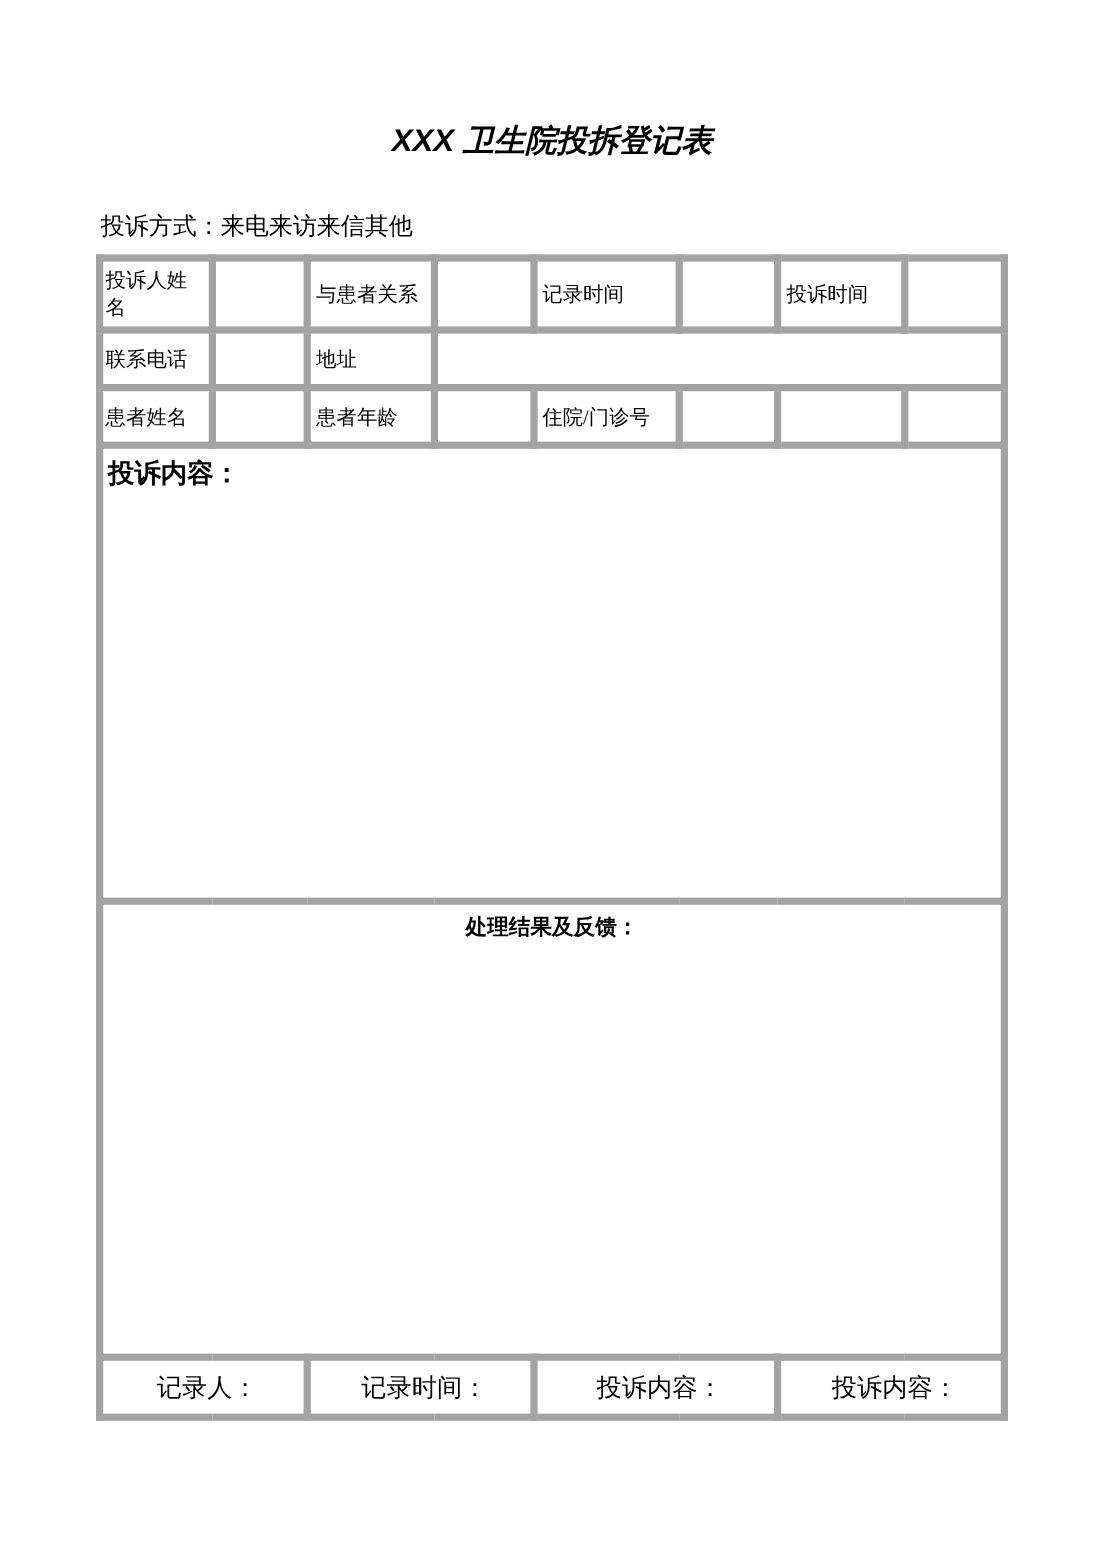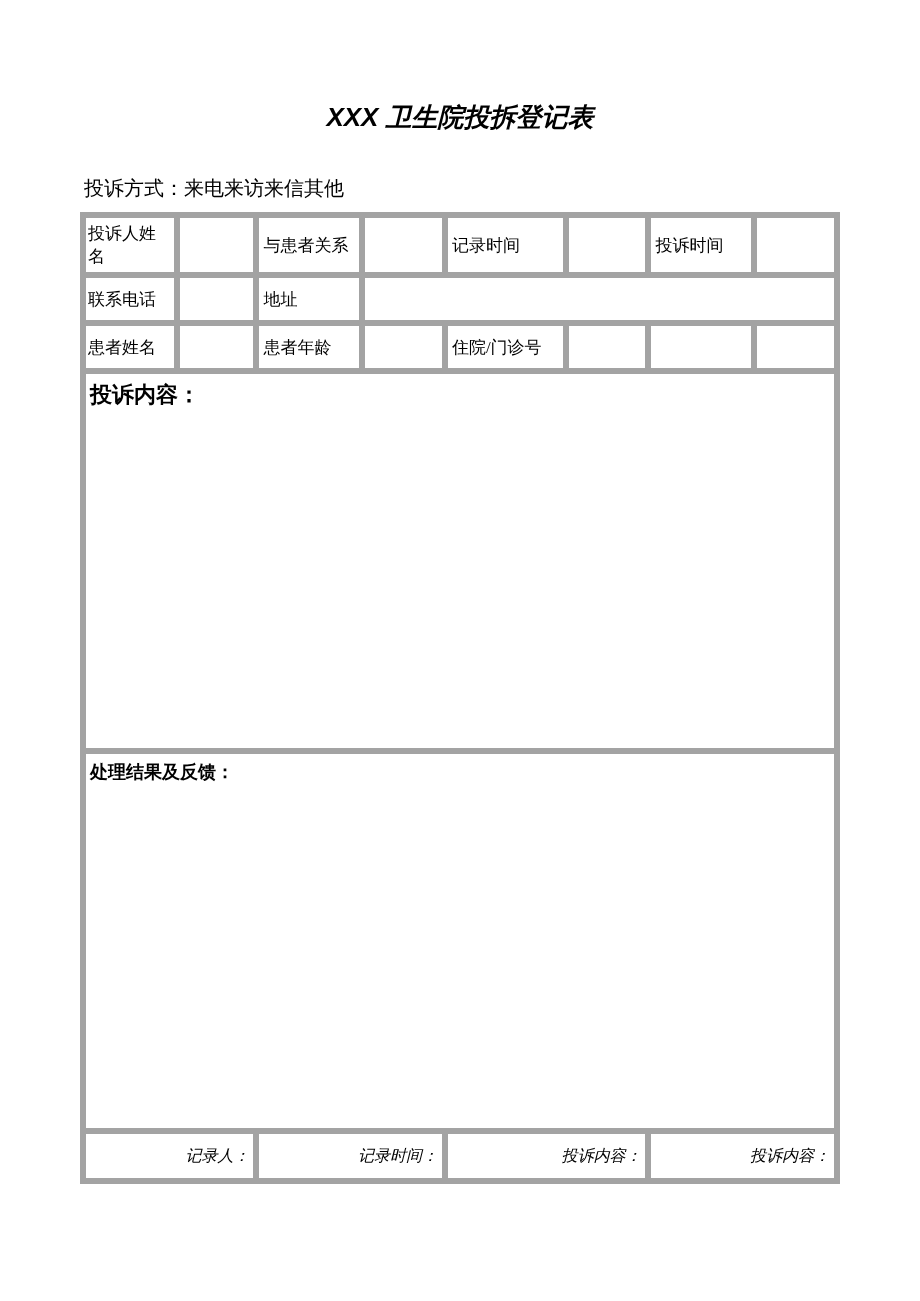--- a/index.html
+++ b/index.html
@@ -53,31 +53,30 @@
       height: 380px;
       vertical-align: top;
       text-align: left;
       padding: 6px 4px;
       font-weight: bold;
       font-size: 22px;
     }
     .result-row td {
       height: 380px;
       vertical-align: top;
-      text-align: left;
+      text-align: center;
       padding: 6px 4px;
       font-weight: bold;
       font-size: 18px;
     }
     .footer-row td {
       height: 50px;
-      text-align: right;
+      text-align: center;
       padding-left: 10px;
-      font-size: 16px;
-      font-style: italic;
+      font-size: 21px;
     }
   </style>
 </head>
 <body>
 
 <div class="page">
   <div class="title">XXX 卫生院投拆登记表</div>
   <div class="method-line">投诉方式：来电来访来信其他</div>
 
   <table>

